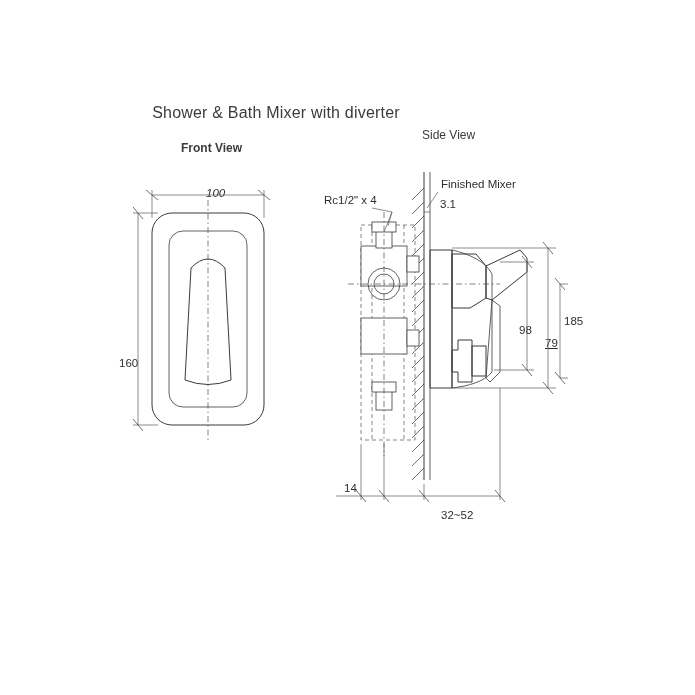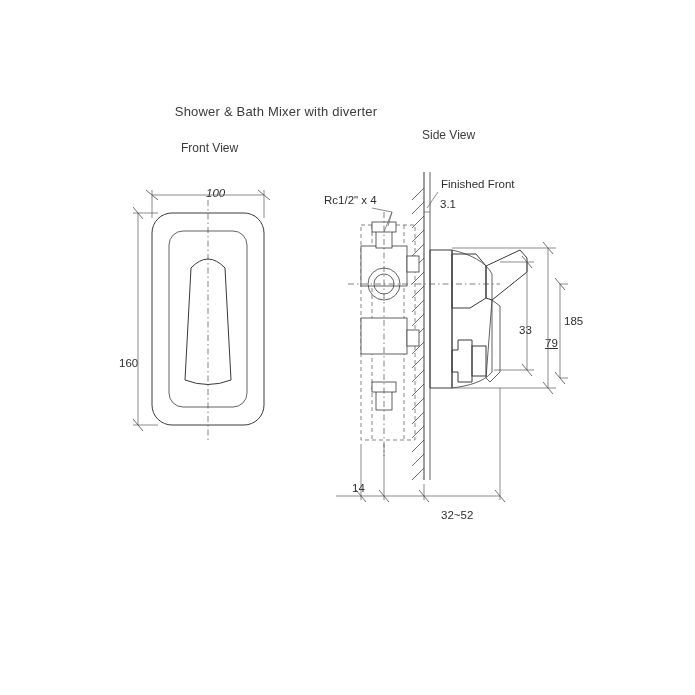--- a/index.html
+++ b/index.html
@@ -20,30 +20,30 @@
     left: 0; top: 0;
     width: 695px;
     height: 695px;
   }
   .title {
     position: absolute;
     left: 0;
     top: 104px;
     width: 552px;
     text-align: center;
-    font-size: 13px;
+    font-size: 16px;
     color: #3b3b3b;
     letter-spacing: 0.2px;
   }
   .view-label {
     position: absolute;
     font-size: 12px;
     color: #3b3b3b;
   }
-  #front-view-label { left: 181px; top: 141px; }
+  #front-view-label { left: 181px; top: 141px; font-weight: bold; }
   #side-view-label  { left: 422px; top: 128px; }
 
   .dim {
     position: absolute;
     font-size: 11.5px;
     color: #2e2e2e;
     white-space: nowrap;
   }
   svg { display: block; }
   .ln   { stroke: #3a3a3a; stroke-width: 1; fill: none; }
@@ -60,26 +60,26 @@
 <div class="canvas">
 
   <div class="title">Shower &amp; Bath Mixer with diverter</div>
 
   <div class="view-label" id="front-view-label">Front View</div>
   <div class="view-label" id="side-view-label">Side View</div>
 
   <div class="dim" style="left:206px; top:187px;font-style:italic;">100</div>
   <div class="dim" style="left:119px; top:313px;margin-top:44px;">160</div>
   <div class="dim" style="left:324px; top:194px;">Rc1/2" x 4</div>
-  <div class="dim" style="left:441px; top:178px;">Finished Front</div>
+  <div class="dim" style="left:441px; top:178px;">Finished Mixer</div>
   <div class="dim" style="left:440px; top:198px;">3.1</div>
-  <div class="dim" style="left:519px; top:324px;">33</div>
+  <div class="dim" style="left:519px; top:324px;">98</div>
   <div class="dim" style="left:545px; top:337px;text-decoration:underline;">79</div>
   <div class="dim" style="left:564px; top:315px;">185</div>
-  <div class="dim" style="left:352px; top:482px;">14</div>
+  <div class="dim" style="left:344px; top:482px;">14</div>
   <div class="dim" style="left:441px; top:509px;">32~52</div>
 
   <svg class="canvas" width="695" height="695" viewBox="0 0 695 695">
 
     <g>
 
       <rect class="ln" x="152" y="213" width="112" height="212" rx="20" ry="20"></rect>
       <rect class="ln-t" x="169" y="231" width="78" height="176" rx="14" ry="14"></rect>
 
       <path class="ln" d="M191,268 q17,-18 34,0 l6,112 q-23,9 -46,0 z"></path>

